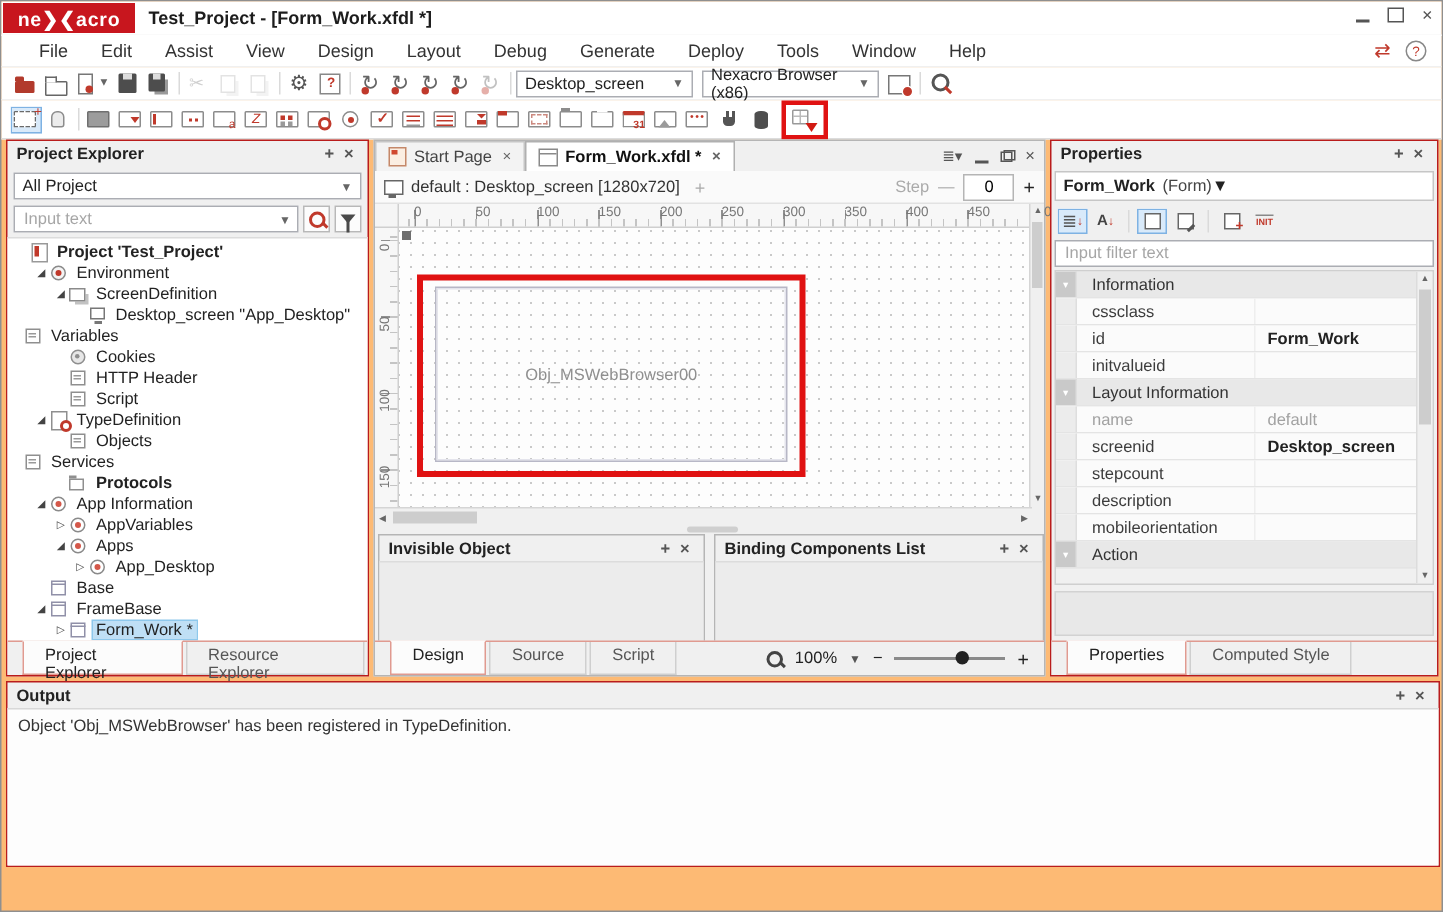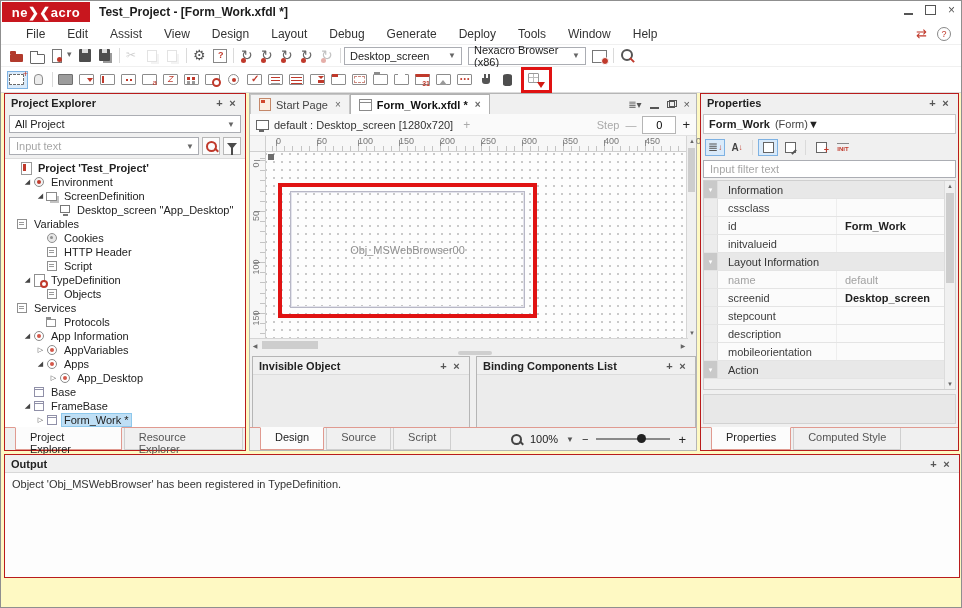--- a/index.html
+++ b/index.html
@@ -1,17 +1,17 @@
 <!DOCTYPE html>
 <html><head>
 <meta charset="utf-8">
 <style>
   html,body{margin:0;padding:0;width:962px;height:608px;overflow:hidden;
     font-family:"Liberation Sans",sans-serif;font-size:11px;color:#222;background:#fff;}
-  .win{position:absolute;inset:0;border:1px solid #8f8f8f;background:#fef9c3;}
+  .win{position:absolute;inset:0;border:1px solid #8f8f8f;background:#fdba74;}
   .abs{position:absolute;}
   
   .titlebar{left:0;top:0;width:960px;height:22px;background:#fff;border-bottom:1px solid #ececec;}
   .logo{position:absolute;left:1px;top:1px;width:88px;height:20px;background:#c8161e;color:#fff;
     display:flex;align-items:center;justify-content:center;font-weight:bold;font-size:13px;letter-spacing:.5px;}
   .wtitle{position:absolute;left:98px;top:4px;font-weight:bold;font-size:12px;color:#1c1c1c;}
   .wbtns{position:absolute;right:6px;top:3px;display:flex;gap:12px;align-items:center;color:#444;}
   .wmin{width:9px;height:2px;background:#555;margin-top:8px;}
   .wmax{width:9px;height:8px;border:1px solid #555;}
   .wclose{font-size:12px;line-height:12px;color:#555;}
@@ -404,21 +404,21 @@
           <span class="tlabel" data-name="tree-item-label" style="font-weight: normal;">Objects</span>
         </div>
         <div class="tree-row" data-name="tree-item-services" style="">
           <span class="expander" data-name="no-expander"></span>
           <span class="ticon ic-services" data-name="services-icon"></span>
           <span class="tlabel" data-name="tree-item-label" style="font-weight: normal;">Services</span>
         </div>
         <div class="tree-row" data-name="tree-item-protocols" style="padding-left: 30px;">
           <span class="expander" data-name="no-expander"></span>
           <span class="ticon ic-protocols" data-name="protocols-icon"></span>
-          <span class="tlabel" data-name="tree-item-label" style="font-weight: normal;">Protocols</span>
+          <span class="tlabel" data-name="tree-item-label" style="font-weight: bold;">Protocols</span>
         </div>
         <div class="tree-row" data-name="tree-item-app-information" style="padding-left: 17px;">
           <span class="expander" data-name="collapse-icon">◢</span>
           <span class="ticon ic-app-information" data-name="app-information-icon"></span>
           <span class="tlabel" data-name="tree-item-label" style="font-weight: normal;">App Information</span>
         </div>
         <div class="tree-row" data-name="tree-item-appvariables" style="padding-left: 30px;">
           <span class="expander" data-name="expand-icon">▷</span>
           <span class="ticon ic-appvariables" data-name="appvariables-icon"></span>
           <span class="tlabel" data-name="tree-item-label" style="font-weight: normal;">AppVariables</span>

